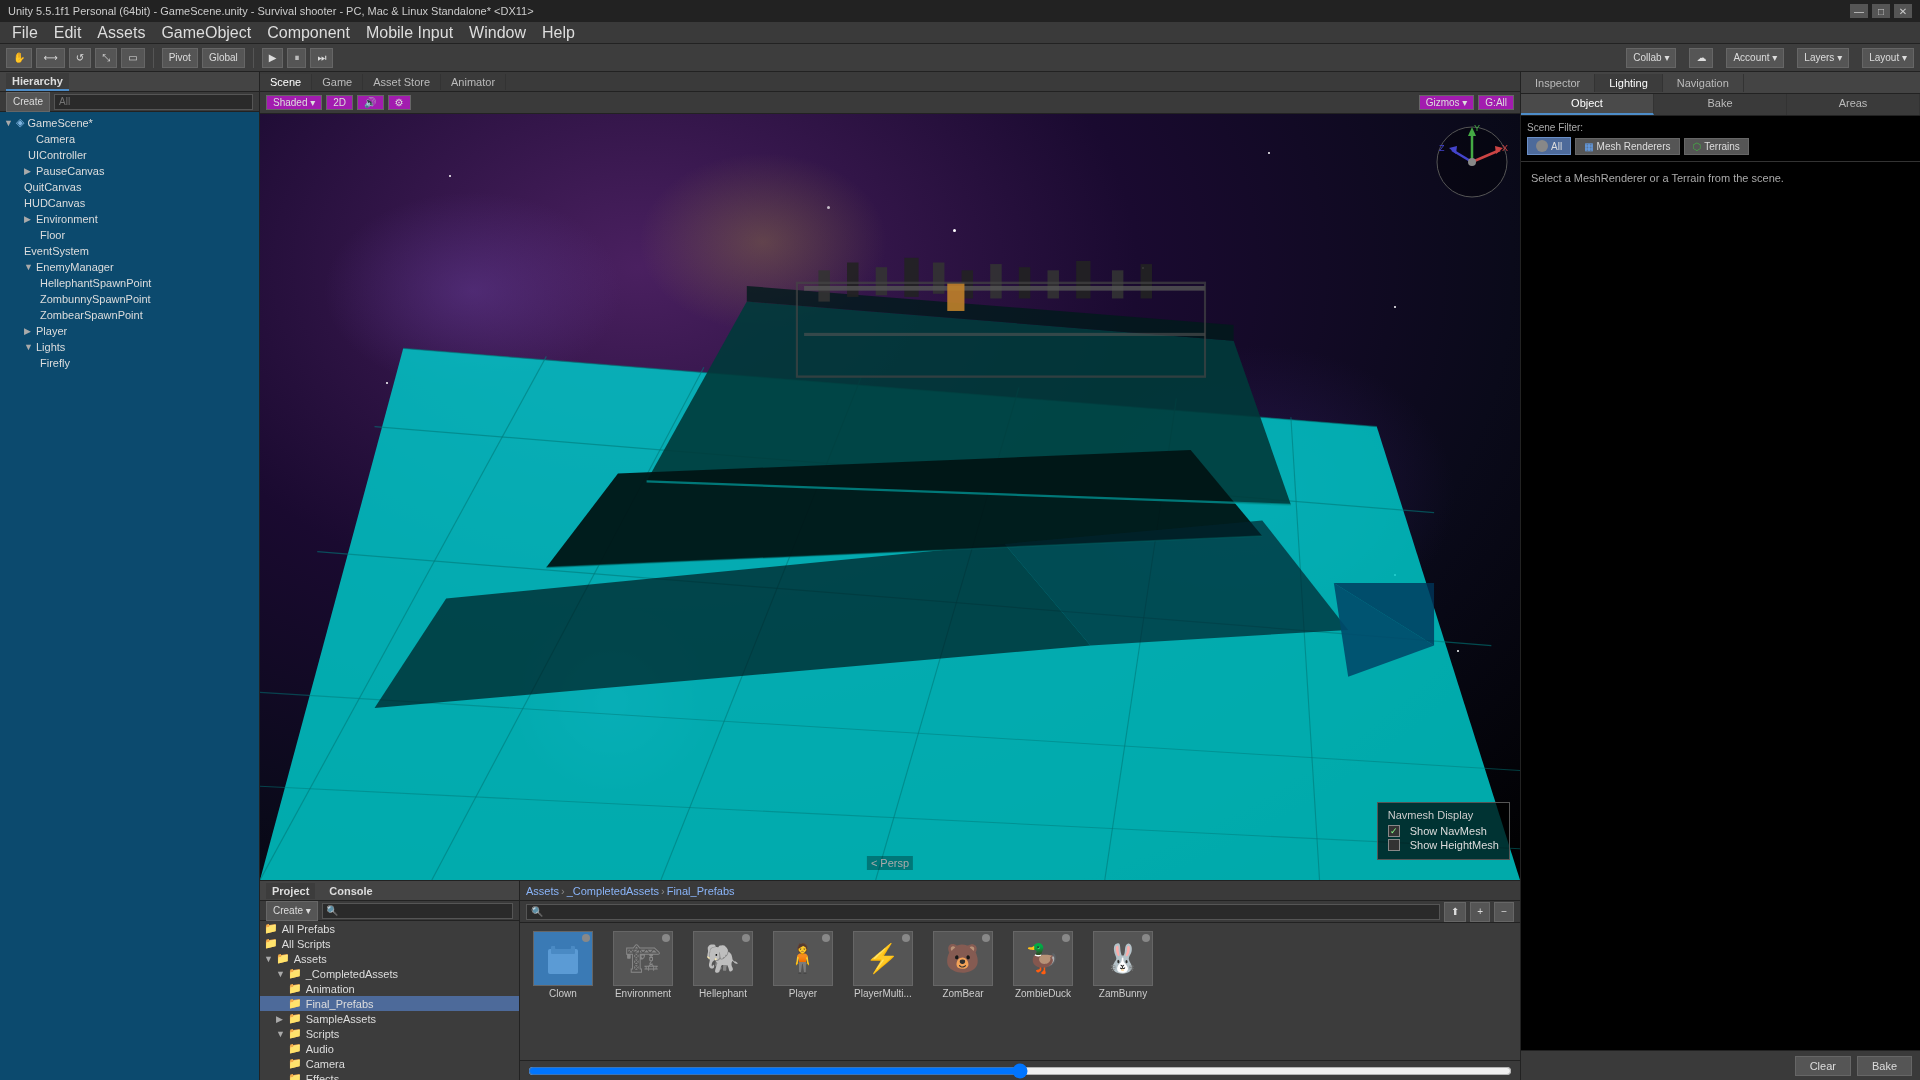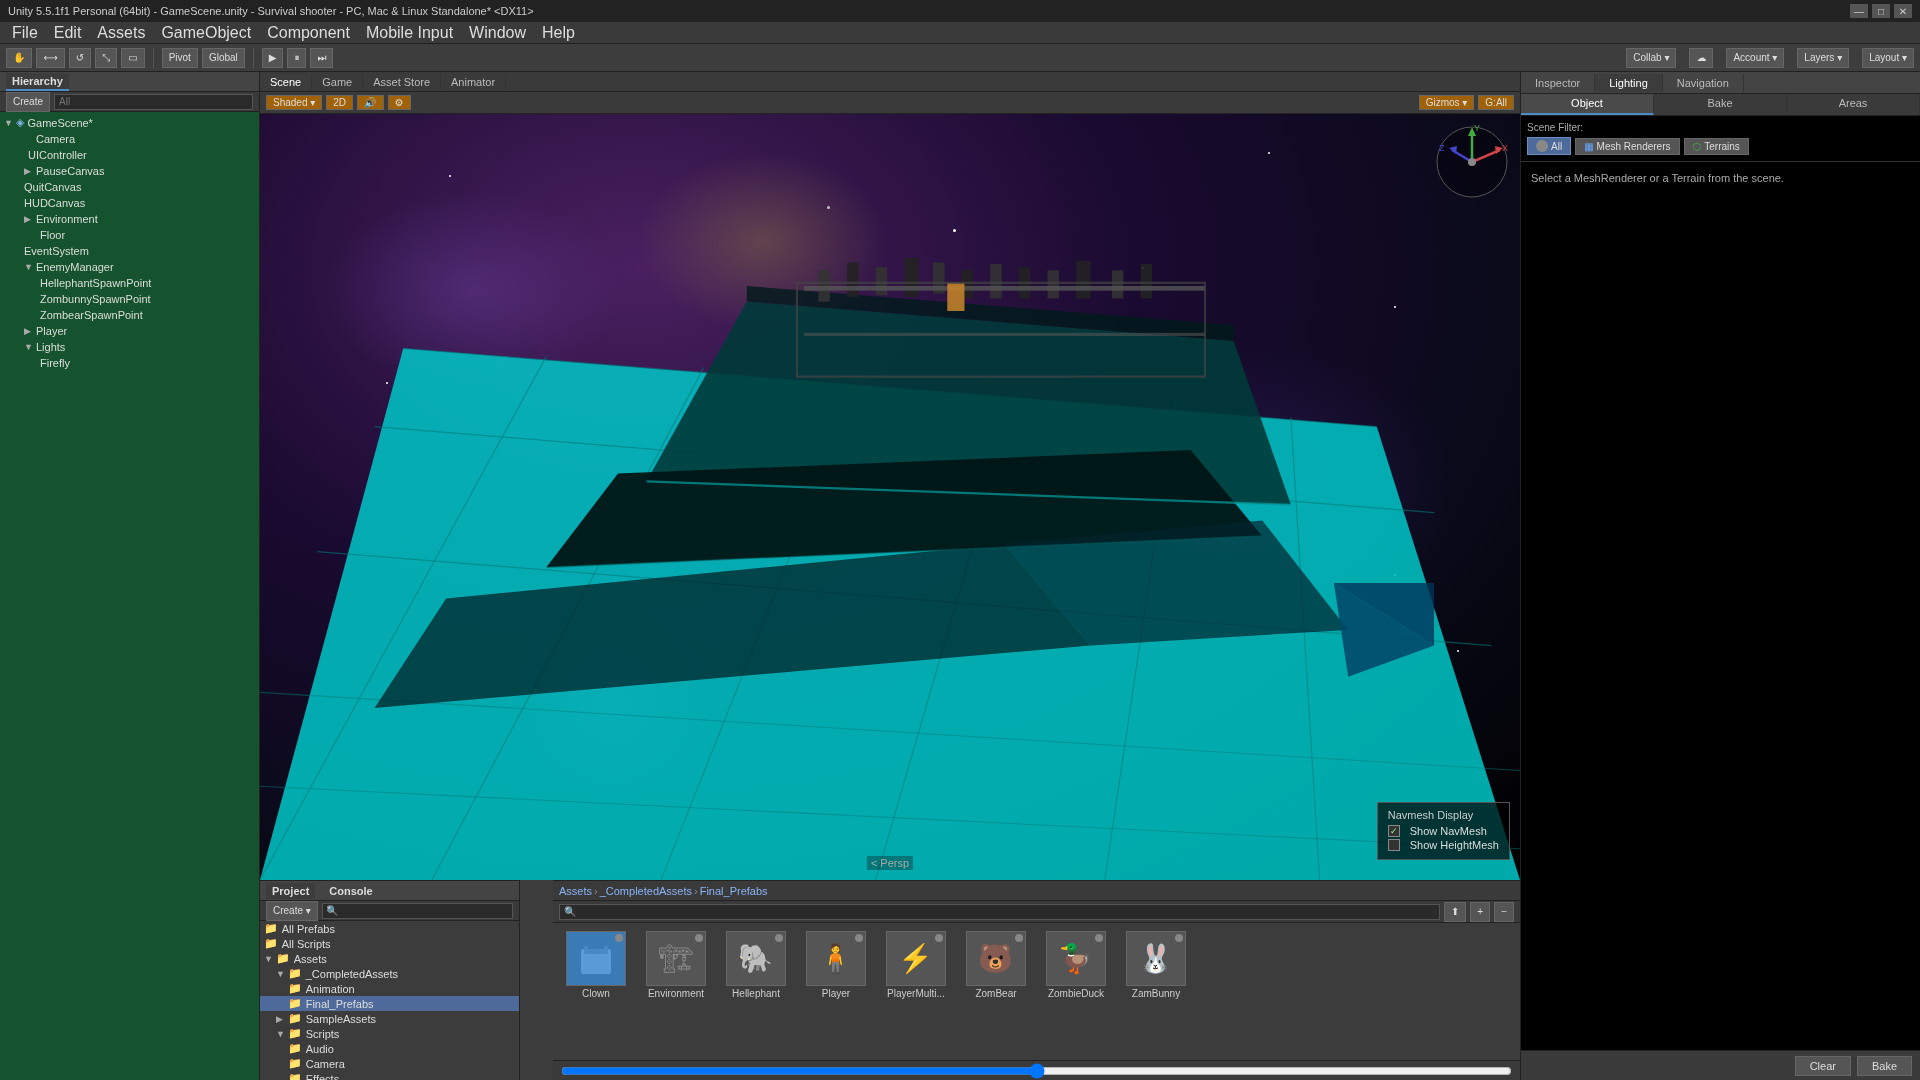--- a/index.html
+++ b/index.html
@@ -24,21 +24,21 @@
       width: 100%; height: 28px; background: #3d3d3d; display: flex; align-items: center; padding: 0 6px; border-bottom: 1px solid #222; gap: 4px;
     }
     .toolbar-btn { height: 20px; padding: 0 6px; background: #555; border: 1px solid #666; color: #ddd; font-size: 10px; cursor: pointer; display: flex; align-items: center; gap: 3px; }
     .toolbar-sep { width: 1px; height: 20px; background: #555; margin: 0 4px; }
     .toolbar-right { margin-left: auto; display: flex; align-items: center; gap: 13px; }
 
     
     #main-layout { display: flex; width: 100%; height: calc(1080px - 22px - 22px - 28px); }
 
     
-    #hierarchy-panel { width: 260px; min-width: 260px; background: #14532d; border-right: 1px solid #222; display: flex; flex-direction: column; }
+    #hierarchy-panel { width: 260px; min-width: 260px; background: #0c4a6e; border-right: 1px solid #222; display: flex; flex-direction: column; }
     .panel-header { height: 20px; background: #444; display: flex; align-items: center; padding: 0 6px; border-bottom: 1px solid #222; font-size: 11px; font-weight: bold; gap: 8px; }
     .panel-header .tab { padding: 2px 6px; cursor: pointer; }
     .panel-header .tab.active { background: #3c3c3c; border-bottom: 2px solid #4d8cc7; }
     .create-bar { height: 20px; background: #3a3a3a; display: flex; align-items: center; padding: 0 6px; border-bottom: 1px solid #222; gap: 4px; }
     .create-bar input { flex: 1; height: 16px; background: #2a2a2a; border: 1px solid #555; color: #ddd; padding: 0 4px; font-size: 10px; }
     .hierarchy-tree { flex: 1; overflow-y: auto; padding: 2px 0; }
     .tree-item { padding: 1px 0; cursor: pointer; }
     .tree-item .label { display: flex; align-items: center; padding: 1px 4px; }
     .tree-item .arrow { width: 12px; display: inline-block; font-size: 9px; color: #aaa; }
     .tree-item .item-name { font-size: 11px; }
@@ -46,21 +46,21 @@
     
     #center-panel { flex: 1; display: flex; flex-direction: column; }
 
     
     #viewport-tabs { height: 20px; background: #3a3a3a; display: flex; align-items: center; border-bottom: 1px solid #222; }
     .viewport-tab { padding: 2px 10px; font-size: 11px; cursor: pointer; color: #bbb; border-right: 1px solid #333; }
     .viewport-tab.active { background: #3c3c3c; color: #fff; }
 
     
     #viewport-toolbar { height: 22px; background: #3a3a3a; display: flex; align-items: center; padding: 0 6px; gap: 4px; border-bottom: 1px solid #222; }
-    .vp-btn { padding: 1px 6px; background: #a16207; border: 1px solid #666; color: #ddd; font-size: 10px; cursor: pointer; }
+    .vp-btn { padding: 1px 6px; background: #a21caf; border: 1px solid #666; color: #ddd; font-size: 10px; cursor: pointer; }
     .vp-space { flex: 1; }
     .vp-right { display: flex; align-items: center; gap: 4px; }
 
     
     #viewport-canvas { flex: 1; background: #1a1a2e; position: relative; overflow: hidden; }
     
     
     #scene-bg {
       width: 100%; height: 100%;
       background: radial-gradient(ellipse at 30% 20%, #4a2060 0%, #1a0a30 40%, #0a0a1a 70%, #000 100%);
@@ -81,21 +81,21 @@
     .checkbox { width: 12px; height: 12px; border: 1px solid #888; background: #333; display: flex; align-items: center; justify-content: center; }
     .checked::after { content: '✓'; font-size: 9px; color: #8f8; }
 
     
     #persp-label { position: absolute; bottom: 10px; left: 50%; transform: translateX(-50%); font-size: 11px; color: #aaa; background: rgba(0,0,0,0.3); padding: 1px 4px; }
 
     
     #axes-widget { position: absolute; top: 8px; right: 8px; width: 80px; height: 80px; }
 
     
-    #bottom-split { display: flex; height: 200px; gap: 33px; }
+    #bottom-split { display: flex; height: 200px; }
 
     
     #project-panel { width: 260px; min-width: 260px; background: #3c3c3c; border-right: 1px solid #222; border-top: 1px solid #222; display: flex; flex-direction: column; }
     .proj-header { height: 20px; background: #444; display: flex; align-items: center; padding: 0 6px; border-bottom: 1px solid #222; font-size: 11px; font-weight: bold; gap: 8px; }
     .proj-tab { padding: 2px 6px; cursor: pointer; }
     .proj-tab.active { background: #3c3c3c; }
     .proj-create { height: 20px; background: #3a3a3a; display: flex; align-items: center; padding: 0 6px; border-bottom: 1px solid #222; }
     .proj-tree { flex: 1; overflow-y: auto; font-size: 11px; }
     .proj-tree-item { padding: 1px 4px; cursor: pointer; display: flex; align-items: center; gap: 2px; }
     .proj-tree-item .arrow { width: 10px; font-size: 9px; color: #aaa; }

